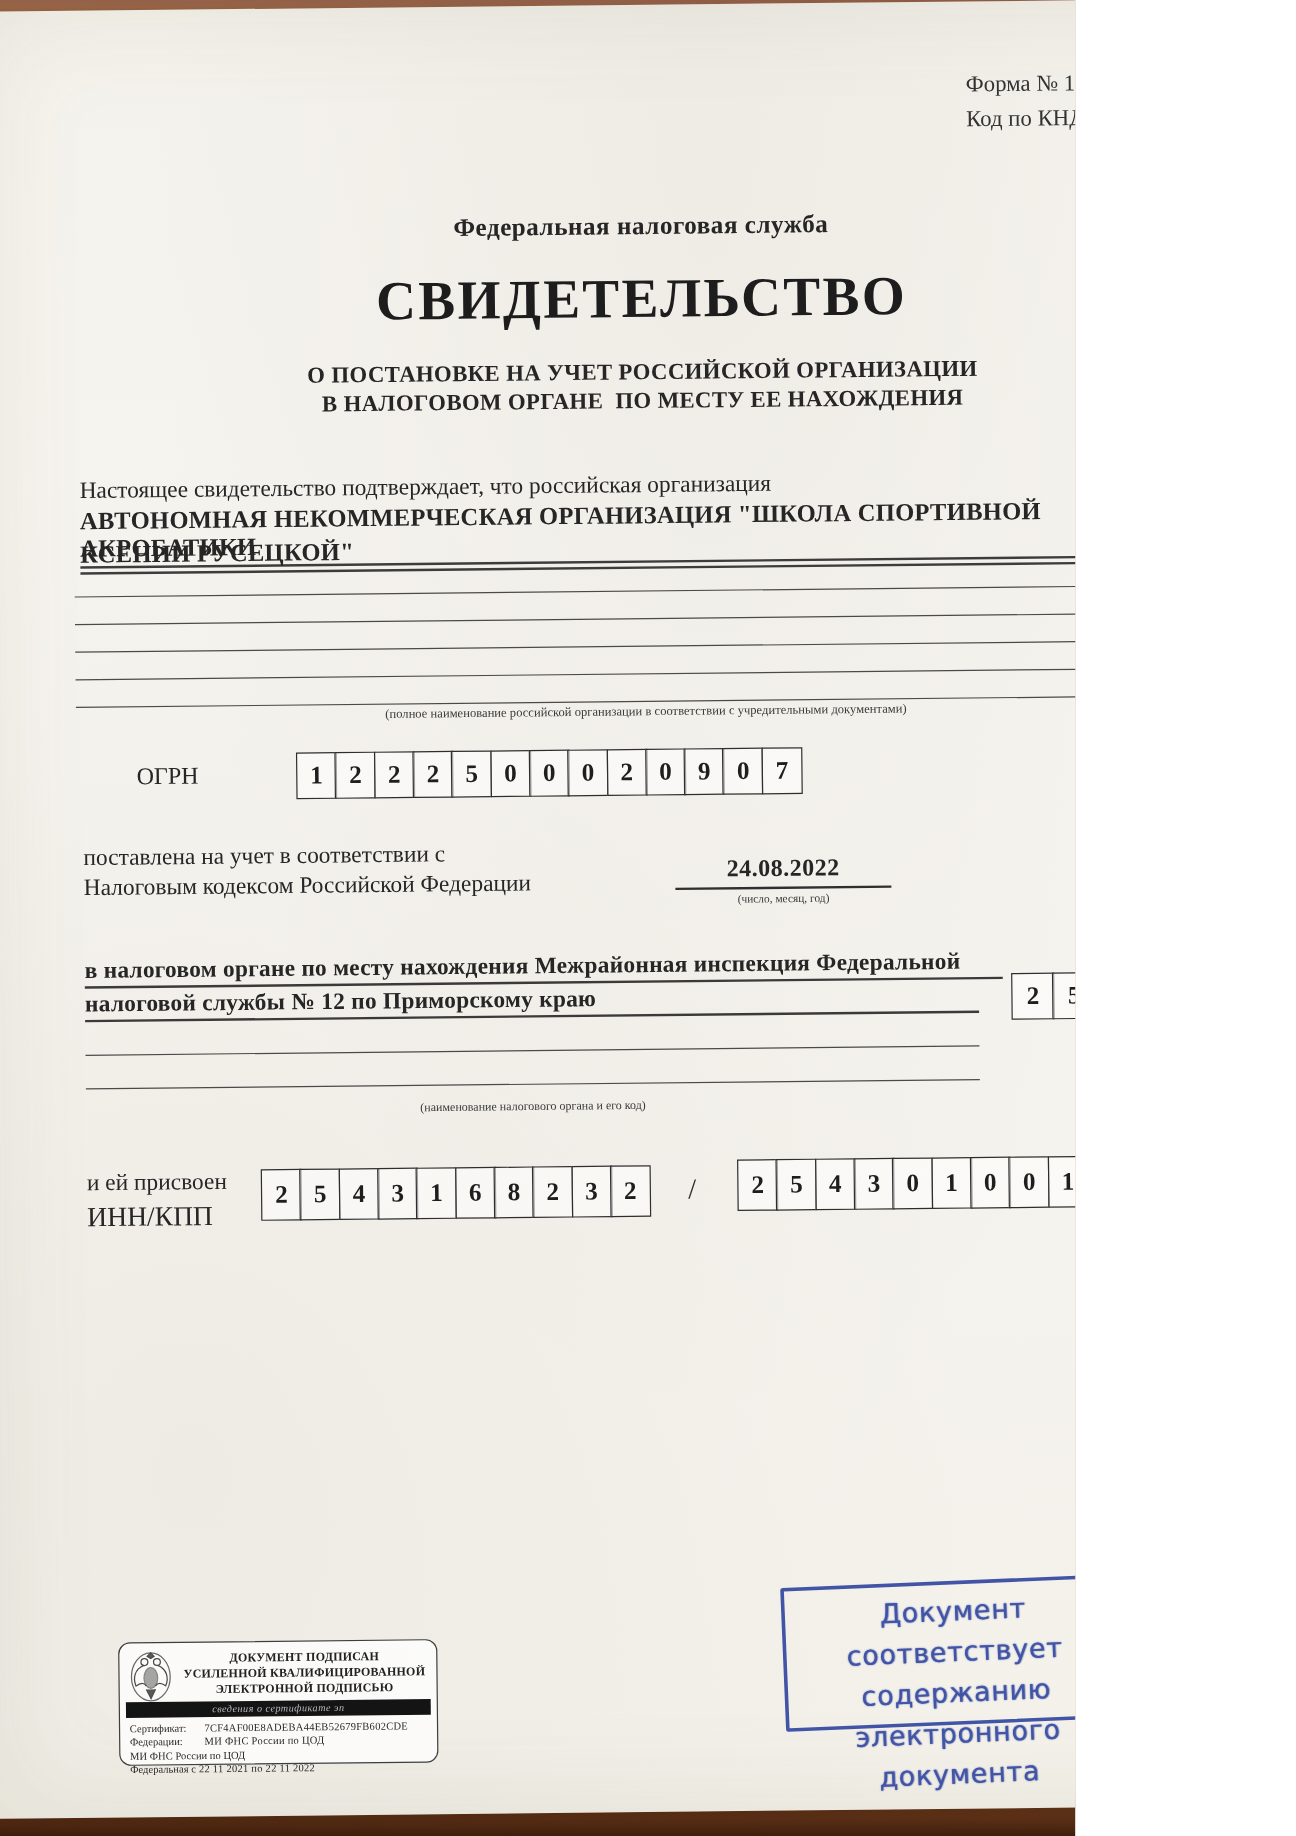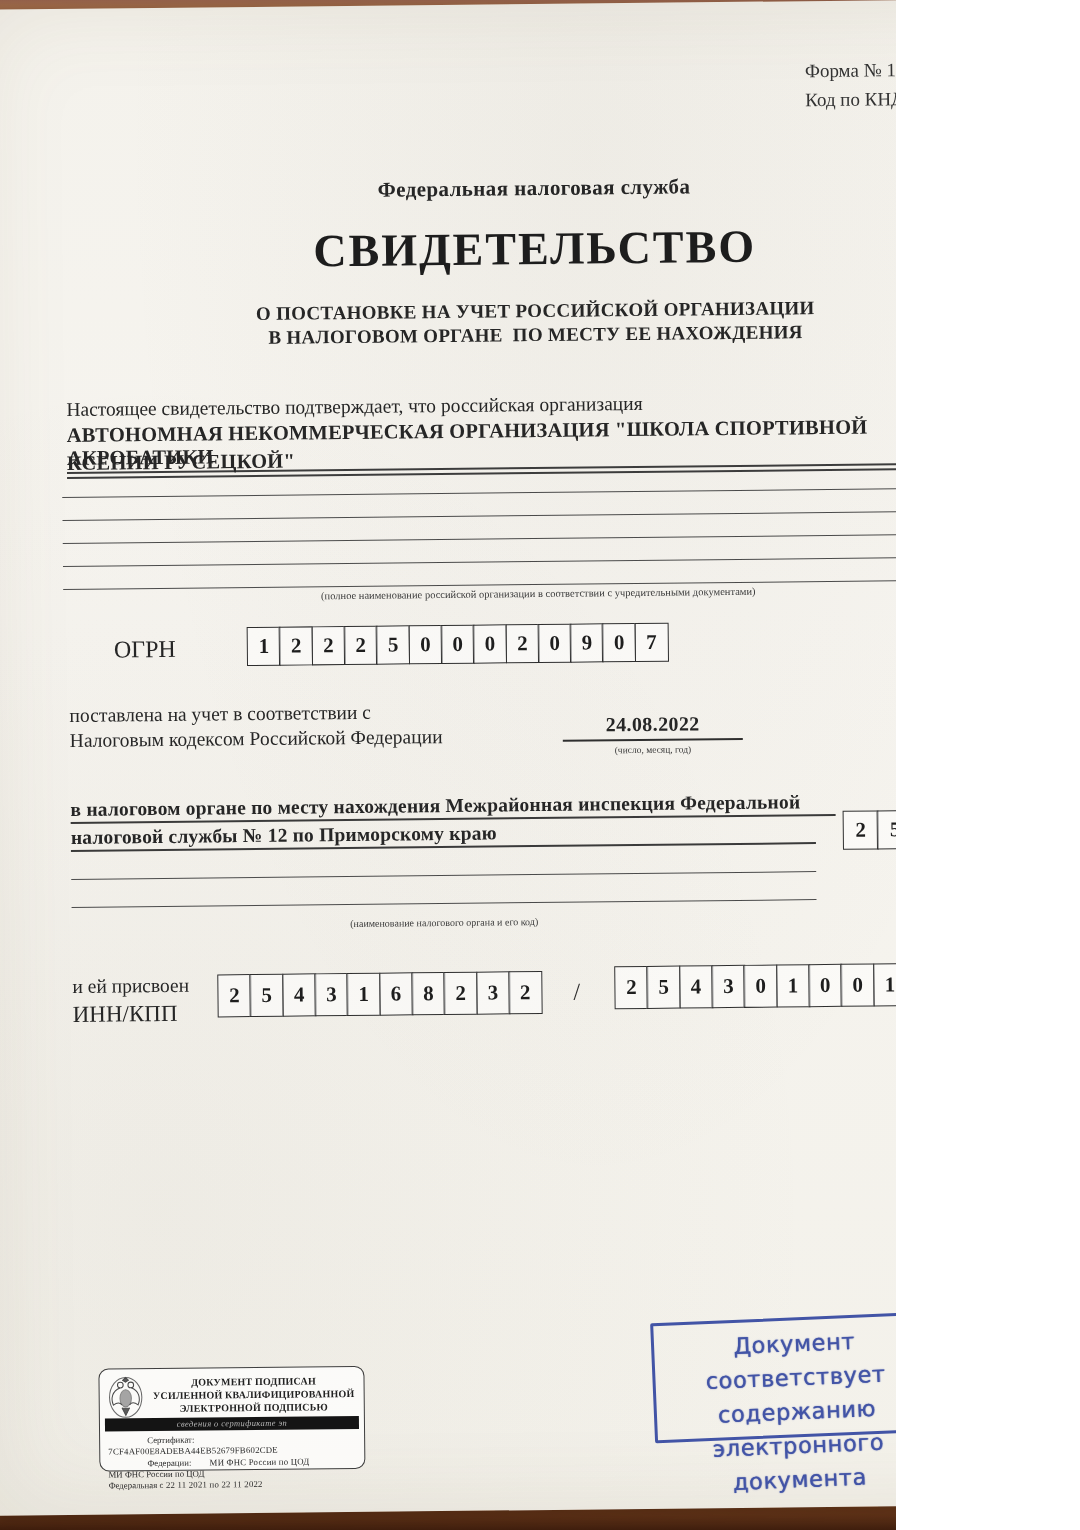--- a/index.html
+++ b/index.html
@@ -30,21 +30,21 @@
   .subtitle1{left:0;top:296px;width:1100px;font-size:19px;font-weight:bold;letter-spacing:0.3px;}
   .subtitle2{left:0;top:320px;width:1100px;font-size:19px;font-weight:bold;letter-spacing:0.3px;}
 
   .confirm{left:80px;top:390px;font-size:19.5px;}
   .org-line{left:80px;width:930px;font-size:20.5px;font-weight:bold;border-bottom:2px solid #3c3c3c;padding-bottom:2px;letter-spacing:0.2px;}
   .org-line1{top:415px;}
   .org-line2{top:443px;}
   .uline{height:0;border-bottom:1.8px solid #4a4a4a;}
   .org-caption{left:0;top:584px;width:1100px;font-size:10.5px;color:#3a3a3a;}
 
-  .ogrn-label{left:125px;top:628px;font-size:24px;}
+  .ogrn-label{left:125px;top:628px;font-size:20px;}
   .cells{display:flex;}
   .cell{
     box-sizing:border-box;
     display:flex;align-items:center;justify-content:center;
     border:1.7px solid #2e2e2e;margin-right:-1.7px;
     background:rgba(255,255,255,0.55);
     font-weight:bold;font-size:21px;font-family:"Liberation Serif",serif;color:#1e1e1e;
   }
   .ogrn-cells{left:258px;top:620px;}
   .ogrn-cells .cell{width:34px;height:39px;}
@@ -73,21 +73,21 @@
   .sig-stamp{
     left:102px;top:1360px;width:264px;height:101px;
     border:1.8px solid #3e3e3e;border-radius:10px;
     background:rgba(253,253,251,0.85);
     font-family:"Liberation Serif",serif;
   }
   .sig-emblem{position:absolute;left:7px;top:6px;width:38px;height:44px;}
   .sig-titles{position:absolute;left:48px;top:7px;right:4px;text-align:center;font-size:10px;font-weight:bold;line-height:1.3;letter-spacing:0.2px;color:#222;}
   .sig-band{position:absolute;left:5px;right:5px;top:49px;height:13px;background:#141414;color:#b9b9b9;font-style:italic;font-size:8.5px;line-height:13px;text-align:center;letter-spacing:0.4px;}
   .sig-info{position:absolute;left:8px;right:4px;top:66px;font-size:8.8px;line-height:1.28;color:#2a2a2a;}
-  .sig-row .lbl{display:inline-block;width:60px;margin-left:39px;}
+  .sig-row .lbl{display:inline-block;width:60px;}
   .sig-row .val{letter-spacing:0.2px;}
 
   .blue-stamp{
     left:656px;top:1316px;width:280px;height:108px;
     border:3px solid #4254a6;border-radius:2px;
     transform:rotate(-1.8deg);
     color:#4254a6;
     font-family:"DejaVu Sans","Liberation Sans",sans-serif;
     font-size:22.5px;line-height:34px;text-align:center;
     padding-top:6px;box-sizing:content-box;

